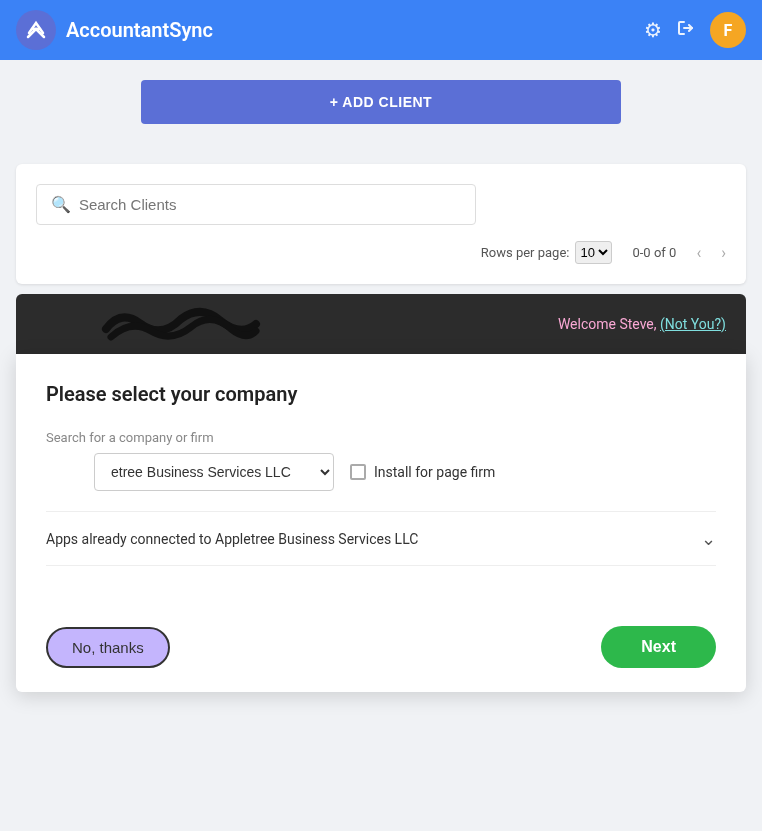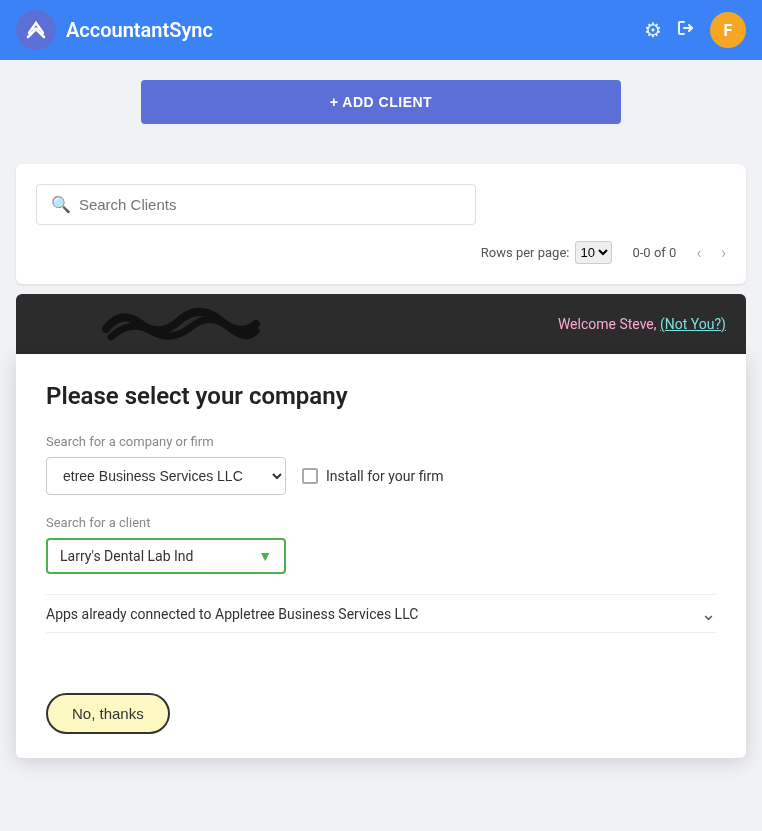--- a/index.html
+++ b/index.html
@@ -174,21 +174,21 @@
       cursor: pointer;
     }
 
     .modal-body {
       background: white;
       border-radius: 0 0 6px 6px;
       padding: 28px 30px 24px 30px;
       box-shadow: 0 4px 20px rgba(0,0,0,0.15);
     }
     .modal-title {
-      font-size: 24px;
+      font-size: 20px;
       font-weight: 600;
       color: #222;
       margin-bottom: 24px;
     }
     .form-label {
       font-size: 13px;
       color: #888;
       margin-bottom: 8px;
       display: block;
     }
@@ -203,20 +203,21 @@
       border-radius: 4px;
       padding: 9px 12px;
       font-size: 14px;
       color: #333;
       background: white;
       cursor: pointer;
       display: flex;
       align-items: center;
       gap: 8px;
       min-width: 240px;
+      margin-left: 48px;
     }
     .install-firm {
       display: flex;
       align-items: center;
       gap: 8px;
       font-size: 14px;
       color: #333;
     }
     .checkbox-install {
       width: 16px;
@@ -251,41 +252,41 @@
     .dropdown-arrow-green {
       color: #4caf50;
       font-size: 14px;
       margin-left: 8px;
     }
 
     .apps-connected {
       display: flex;
       align-items: center;
       justify-content: space-between;
-      padding: 8px 0;
+      padding: 16px 0;
       font-size: 14px;
       color: #333;
       border-top: 1px solid #eee;
       border-bottom: 1px solid #eee;
       cursor: pointer;
       margin-bottom: 60px;
     }
     .chevron-down {
       font-size: 18px;
       color: #555;
     }
 
     .modal-footer {
       display: flex;
       justify-content: space-between;
       align-items: center;
     }
     .no-thanks-btn {
       border: 2px solid #333;
-      background: #fef9c3;
+      background: #c4b5fd;
       border-radius: 50px;
       padding: 10px 24px;
       font-size: 15px;
       color: #333;
       cursor: pointer;
       font-weight: 500;
     }
     .next-btn {
       background: #2db84b;
       border: none;
@@ -373,36 +374,30 @@
     <div class="modal-body">
       <h2 class="modal-title">Please select your company</h2>
 
       <label class="form-label">Search for a company or firm</label>
       <div class="company-row">
         <select class="company-select" style="border:1px solid #ccc; border-radius:4px; padding:9px 12px; font-size:14px; color:#333; background:white; cursor:pointer; min-width:240px; appearance:auto;">
           <option>etree Business Services LLC</option>
         </select>
         <div class="install-firm">
           <input type="checkbox" class="checkbox-install" style="">
-          <span>Install for your firm</span>
+          <span>Install for page firm</span>
         </div>
       </div>
 
-      <div class="client-select-wrapper">
-        <label class="form-label">Search for a client</label>
-        <div class="client-dropdown">
-          <span class="client-dropdown-text">Larry's Dental Lab Ind</span>
-          <span class="dropdown-arrow-green">▼</span>
-        </div>
-      </div>
 
       <div class="apps-connected">
         <span>Apps already connected to Appletree Business Services LLC</span>
         <span class="chevron-down">⌄</span>
       </div>
 
       <div class="modal-footer">
         <button class="no-thanks-btn">No, thanks</button>
+        <button class="next-btn">Next</button>
       </div>
     </div>
   </div>
 
 </div>
 
 </body></html>

